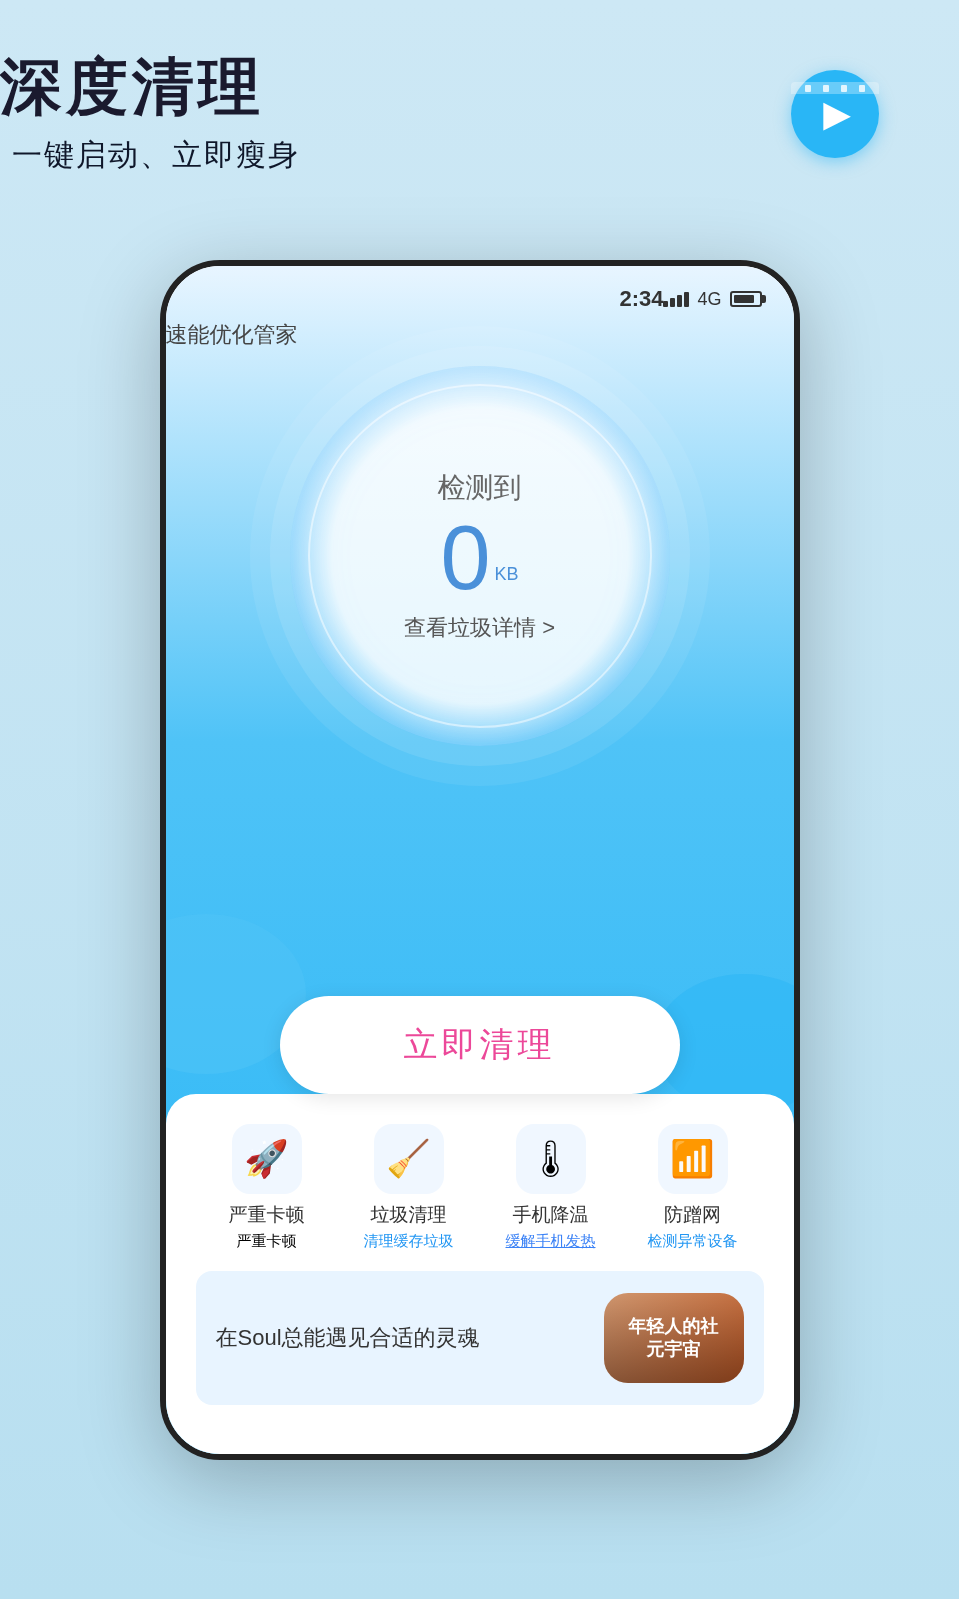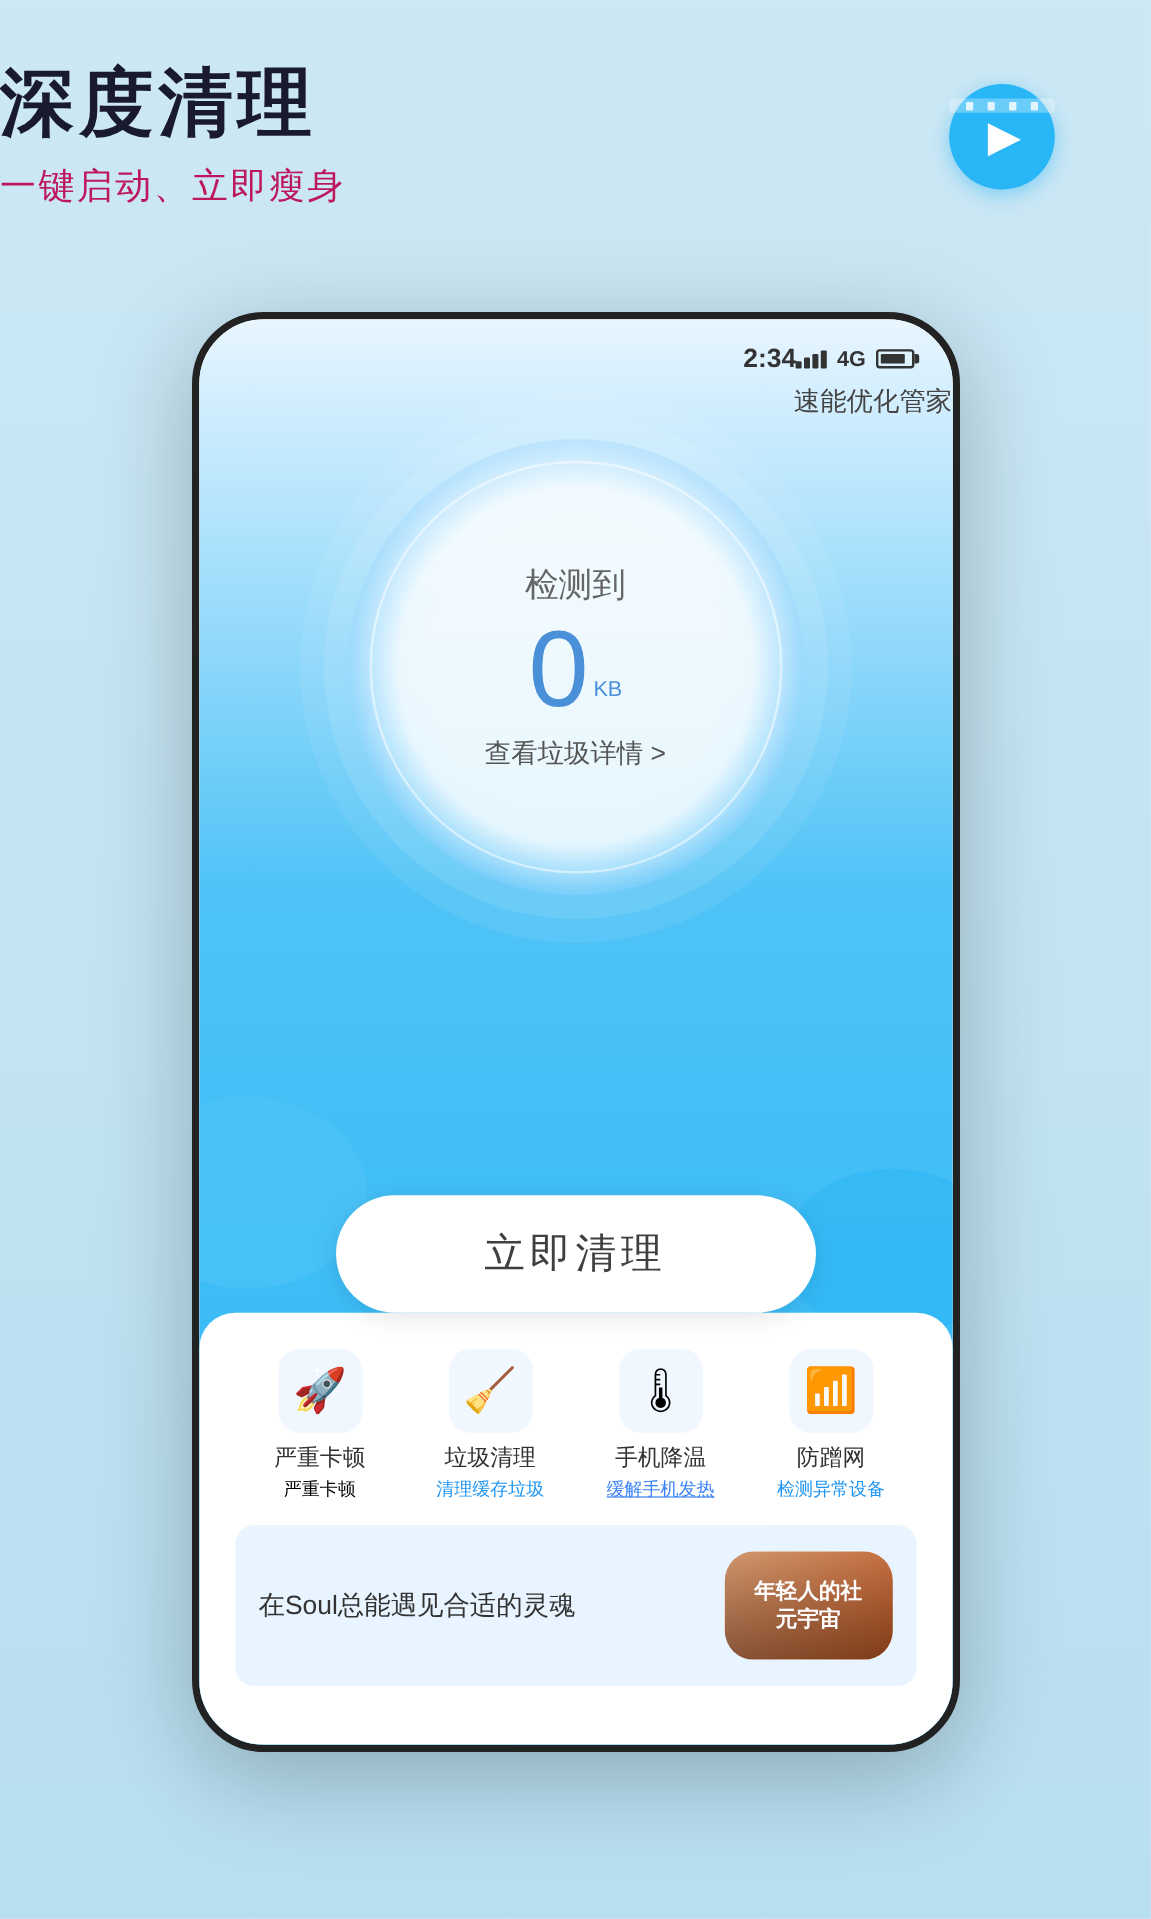--- a/index.html
+++ b/index.html
@@ -30,23 +30,24 @@
     .main-title {
       font-size: 62px;
       font-weight: 800;
       color: #1a1a2e;
       letter-spacing: 4px;
       line-height: 1.1;
     }
 
     .sub-title {
       font-size: 30px;
-      color: #be185d;
+      color: #0f172a;
       margin-top: 14px;
       letter-spacing: 2px;
+      margin-left: 12px;
     }
 
     
     .video-icon-wrap {
       position: absolute;
       top: 70px;
       right: 80px;
       width: 88px;
       height: 88px;
       background: #29b6f6;
@@ -145,21 +146,21 @@
     }
 
     .bar1 { height: 6px; }
     .bar2 { height: 9px; }
     .bar3 { height: 12px; }
     .bar4 { height: 15px; }
 
     .network-text {
       font-size: 18px;
       color: #333;
-      font-weight: 700;
+      font-weight: 400;
     }
 
     .battery {
       width: 32px;
       height: 16px;
       border: 2px solid #333;
       border-radius: 3px;
       position: relative;
       display: flex;
       align-items: center;
@@ -180,21 +181,21 @@
 
     .battery-fill {
       width: 85%;
       height: 100%;
       background: #333;
       border-radius: 1px;
     }
 
     
     .app-title {
-      text-align: right;
+      text-align: left;
       font-size: 22px;
       color: #444;
       margin-bottom: 16px;
     }
 
     
     .gauge-container {
       display: flex;
       justify-content: center;
       align-items: center;
@@ -268,21 +269,21 @@
     }
 
     .clean-button {
       width: 100%;
       padding: 26px 0;
       background: white;
       border-radius: 50px;
       border: none;
       font-size: 34px;
       font-weight: 500;
-      color: #404040;
+      color: #ec4899;
       box-shadow: 0 4px 20px rgba(0,0,0,0.1);
       cursor: pointer;
       letter-spacing: 4px;
     }
 
     
     .bottom-card {
       position: absolute;
       bottom: 0;
       left: 0; right: 0;

